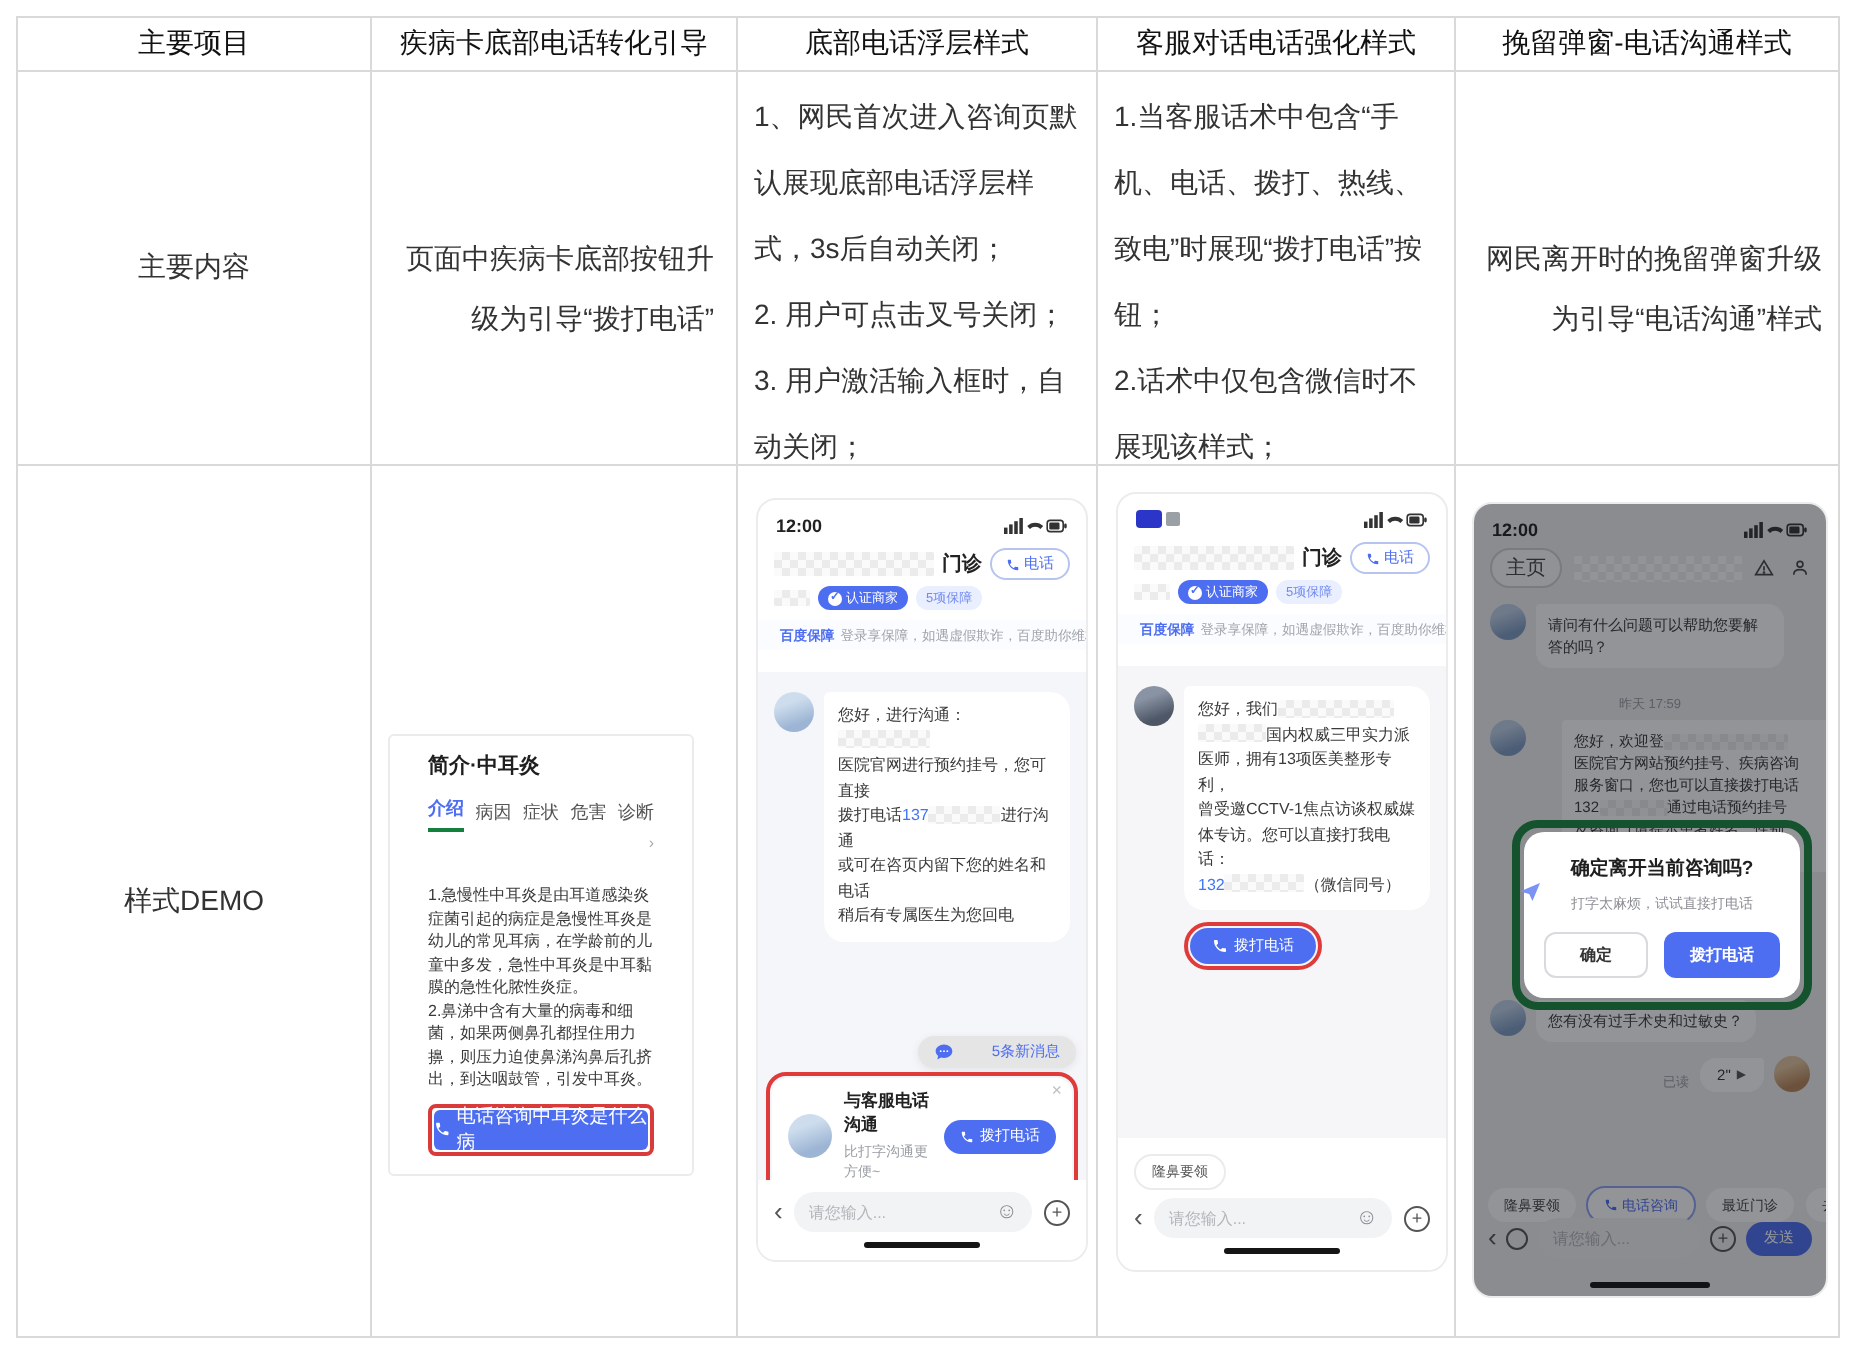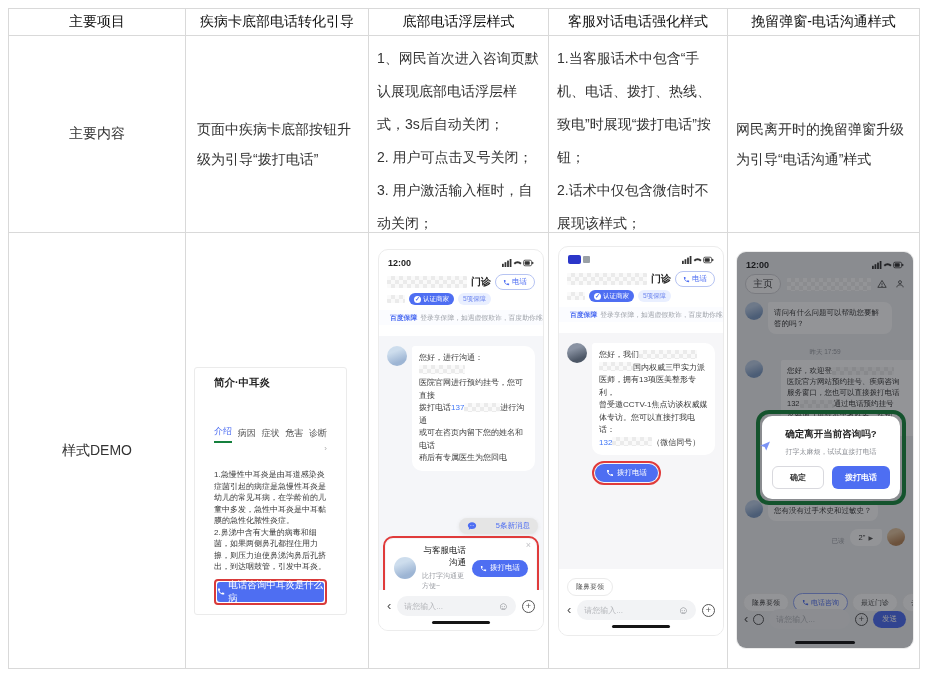--- a/index.html
+++ b/index.html
@@ -4,34 +4,34 @@
 <style>
   html,body{margin:0;padding:0;background:#fff;}
   body{width:927px;height:679px;position:relative;font-family:"Liberation Sans",sans-serif;color:#333;}
   .tbl{position:absolute;left:8px;top:8px;display:grid;
        grid-template-columns:177px 183px 180px 179px 192px;
        grid-template-rows:27px 197px 436px;
        border-top:1px solid #d9d9d9;border-left:1px solid #d9d9d9;}
   .cell{border-right:1px solid #d9d9d9;border-bottom:1px solid #d9d9d9;position:relative;box-sizing:border-box;overflow:hidden;background:#fff;}
   .hcell{display:flex;align-items:center;justify-content:center;font-size:14px;color:#111;}
   .ccell{display:flex;align-items:center;justify-content:center;font-size:14px;color:#333;}
-  .ccell .inner{line-height:30px;text-align:left;margin-top:20px;}
+  .ccell .inner{line-height:30px;text-align:right;margin-top:20px;}
   .lcell{padding:6px 8px 0 8px;font-size:14px;line-height:33px;color:#333;}
   .lcell div{margin:0;}
   
   .mz{display:inline-block;vertical-align:middle;border-radius:1px;
       background:conic-gradient(#ebebeb 25%,#fafafa 0 50%,#ebebeb 0 75%,#fafafa 0);
       background-size:8px 8px;}
   .mzw{background:conic-gradient(#f1f1f1 25%,#ffffff 0 50%,#f1f1f1 0 75%,#ffffff 0);background-size:8px 8px;}
   
   .dcard{position:absolute;left:8px;top:134px;width:153px;background:#fff;border:1px solid #ebebeb;border-radius:3px;padding:8px 19px 9px;box-sizing:border-box;}
   .dcard .ttl{font-size:10.5px;font-weight:bold;color:#1f1f1f;}
   .dtabs{display:flex;justify-content:space-between;align-items:flex-end;margin-top:8px;font-size:9px;color:#555;}
   .dtab{padding-bottom:3px;}
-  .dtab.on{color:#4e6ef2;border-bottom:2px solid #15803d;font-weight:normal;margin-top:27px;}
+  .dtab.on{color:#4e6ef2;border-bottom:2px solid #15803d;font-weight:bold;}
   .darr{font-size:8px;color:#aaa;text-align:right;margin-top:1px;}
   .dbody{margin-top:16px;font-size:8px;line-height:11.5px;color:#3a3a3a;}
   .redwrap{border:2px solid #d93a3a;border-radius:4px;padding:1px;margin-top:6px;}
   .dbtn{background:#4e6ef2;color:#fff;border-radius:3px;height:20px;display:flex;align-items:center;justify-content:center;font-size:9.5px;gap:3px;}
   
   .phone{position:absolute;background:#fff;border:1px solid #ececec;border-radius:10px;box-sizing:border-box;overflow:hidden;}
   .p3{left:9px;top:16px;width:166px;height:382px;}
   .p4{left:9px;top:13px;width:166px;height:390px;}
   .p5{left:8px;top:18px;width:178px;height:398px;background:#eef0f2;}
   .strow{display:flex;align-items:center;justify-content:space-between;padding:5px 9px 0;height:15px;}
@@ -54,21 +54,21 @@
   .av4{background:linear-gradient(160deg,#8a93a3 30%,#4d5766 75%);}
   .av5{width:18px;height:18px;background:linear-gradient(160deg,#bccee6 30%,#7e9cc4 75%);}
   .avr{width:18px;height:18px;background:linear-gradient(160deg,#e2c49e 30%,#b9875a 75%);}
   .bub{background:#fff;border-radius:3px 10px 10px 10px;padding:6px 7px;font-size:8px;line-height:12.5px;color:#3a3a3a;}
   .bub .lnk{color:#4076f6;}
   .mzi{height:9px;vertical-align:-1.5px;}
   .newpill{position:absolute;right:5px;top:268px;display:flex;align-items:center;gap:19px;background:#e5e5e5;border-radius:11px;padding:3px 8px;font-size:7.5px;color:#4e6ef2;box-shadow:0 1px 4px rgba(0,0,0,.08);}
   .fltwrap{position:absolute;left:4px;right:4px;top:286px;border:2px solid #e03b3b;border-radius:10px;padding:1px;background:transparent;}
   .fltcard{position:relative;background:#fff;border-radius:8px;padding:6px 8px;display:flex;align-items:center;gap:6px;}
   .fltcard .tcol{flex:1;min-width:0;}
-  .fltt{font-size:8.5px;font-weight:normal;color:#222;text-align:right;}
+  .fltt{font-size:8.5px;font-weight:bold;color:#222;}
   .flts{font-size:7px;color:#9a9da3;margin-top:2px;}
   .fltx{position:absolute;top:1px;right:5px;color:#c2c2c6;font-size:9px;}
   .bluebtn{background:#4e6ef2;color:#fff;border-radius:11px;padding:3.5px 8px;font-size:7.5px;display:flex;align-items:center;gap:3px;white-space:nowrap;}
   .bottombar{position:absolute;left:0;right:0;bottom:0;background:#fff;}
   .inrow{display:flex;align-items:center;gap:6px;padding:6px 8px 0;}
   .back{font-size:13px;color:#555;line-height:10px;}
   .inpill{flex:1;background:#f2f3f5;border-radius:13px;height:20px;display:flex;align-items:center;padding:0 7px;font-size:8px;color:#b4b6ba;min-width:0;}
   .inpill .smile{margin-left:auto;color:#8a8d92;font-size:11px;}
   .plus{width:11px;height:11px;border:1.2px solid #555;border-radius:50%;color:#555;font-size:9px;line-height:10px;text-align:center;flex:0 0 auto;}
   .homebar{width:58px;height:3px;background:#151515;border-radius:2px;margin:5px auto 6px;}

